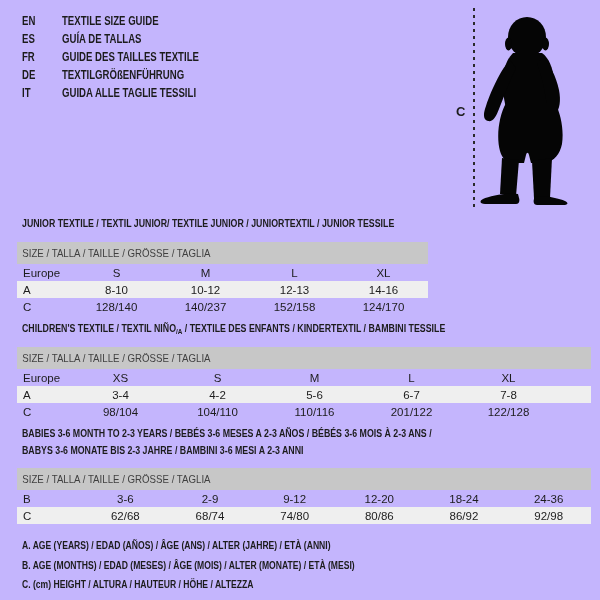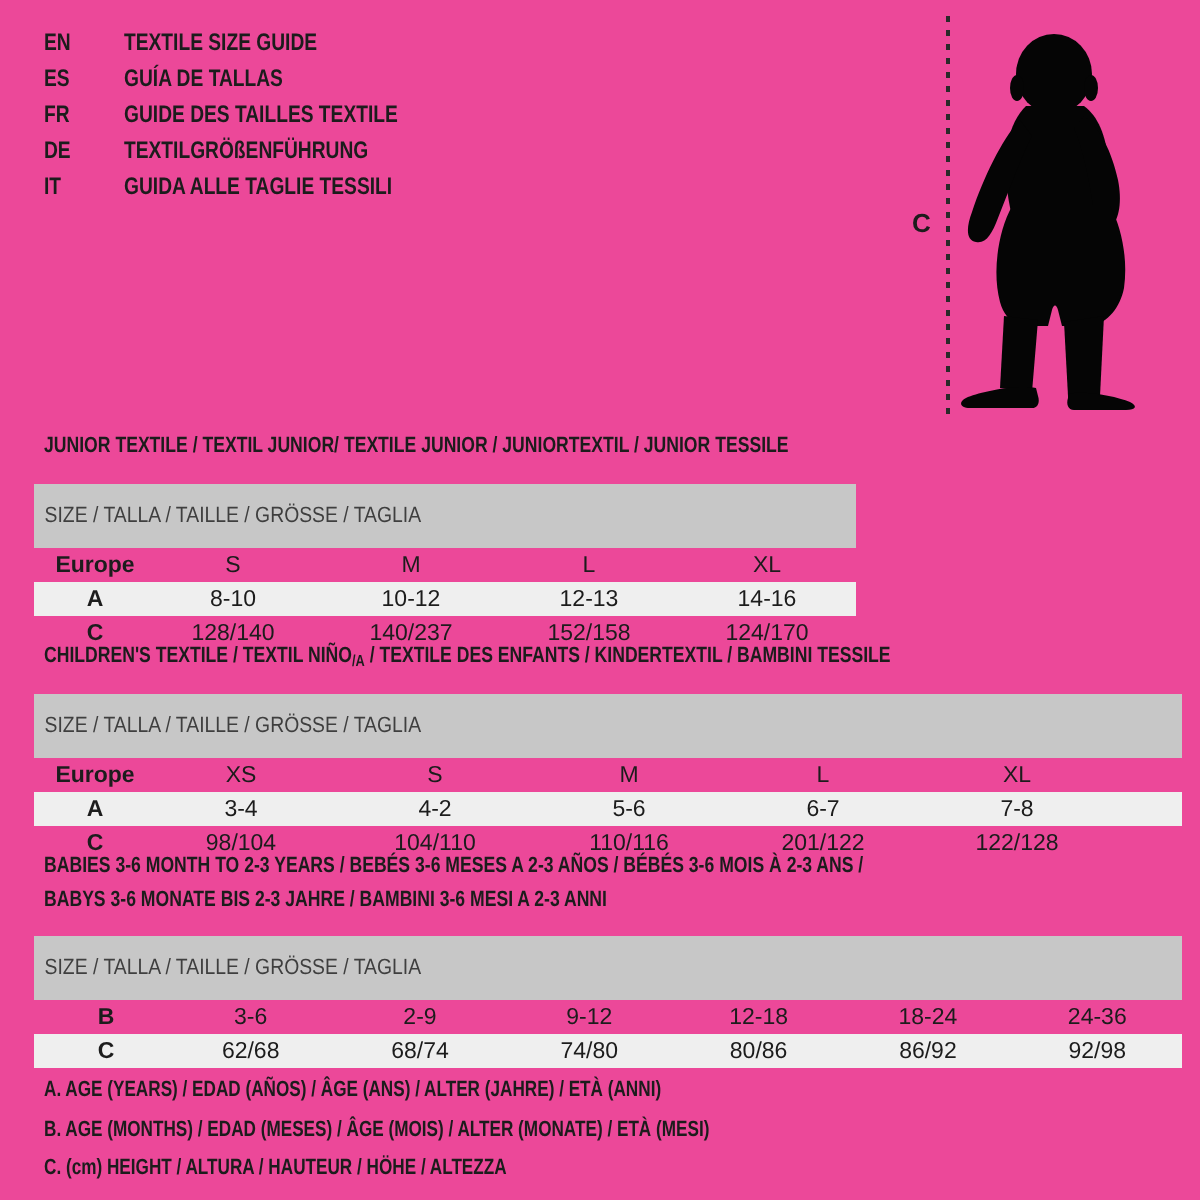--- a/index.html
+++ b/index.html
@@ -1,17 +1,17 @@
 <!DOCTYPE html>
 <html><head>
 <meta charset="utf-8">
 <style>
   html,body{margin:0;padding:0;}
   .canvas{
-    position:relative;width:600px;height:600px;background:#ec4899;overflow:hidden;
+    position:relative;width:600px;height:600px;background:#c4b5fd;overflow:hidden;
     font-family:"Liberation Sans",sans-serif;color:#1c1c1c;
   }
   
   .lang-list{position:absolute;left:22px;top:12px;transform:scaleX(0.8);transform-origin:0 0;}
   .lang-row{display:flex;font-weight:700;font-size:12px;line-height:18px;white-space:nowrap;}
   .lang-code{width:50px;flex:none;}
   
   .dash-line{position:absolute;left:473px;top:8px;width:2px;height:203px;
     background-image:repeating-linear-gradient(to bottom,#2a2a2a 0 3px,transparent 3px 7px);}
   .c-label{position:absolute;left:456px;top:104px;font-weight:700;font-size:13px;}
@@ -22,23 +22,23 @@
   .t1-title{top:217px;}
   .t2-title{top:322px;}
   .t3-title{top:425px;line-height:17px;}
   .sub{font-size:8px;vertical-align:-2px;}
   
   table.size-table{position:absolute;border-collapse:collapse;table-layout:fixed;font-size:11.5px;}
   .table1{left:17px;top:242px;width:411px;}
   .table2{left:17px;top:347px;width:574px;}
   .table3{left:17px;top:468px;width:574px;}
   .size-table td{height:17px;padding:0;text-align:center;vertical-align:middle;white-space:nowrap;}
-  .size-table tr.bar td{height:32px;background:#c7c7c7;text-align:left;color:#3f3f3f;font-size:11px;}
+  .size-table tr.bar td{height:22px;background:#c7c7c7;text-align:left;color:#3f3f3f;font-size:11px;}
   .size-table tr.bar .cond{display:inline-block;transform:scaleX(0.88);transform-origin:0 50%;padding-left:6px;}
-  .size-table td.lbl{text-align:center;padding-left:6px;font-weight:bold;}
+  .size-table td.lbl{text-align:left;padding-left:6px;}
   .size-table tr.alt td{background:#efefef;}
   
   .notes{position:absolute;left:22px;top:536px;transform:scaleX(0.78);transform-origin:0 0;}
   .note{font-weight:700;font-size:11px;line-height:19.5px;white-space:nowrap;}
 </style>
 </head>
 <body>
 
 <div class="canvas">
 
@@ -181,21 +181,21 @@
       </colgroup>
     <tbody>
       <tr class="bar">
         <td colspan="7"><span class="cond">SIZE / TALLA / TAILLE / GRÖSSE / TAGLIA</span></td>
       </tr>
       <tr>
         <td class="lbl">B</td>
         <td>3-6</td>
         <td>2-9</td>
         <td>9-12</td>
-        <td>12-18</td>
+        <td>12-20</td>
         <td>18-24</td>
         <td>24-36</td>
       </tr>
       <tr class="alt">
         <td class="lbl">C</td>
         <td>62/68</td>
         <td>68/74</td>
         <td>74/80</td>
         <td>80/86</td>
         <td>86/92</td>

